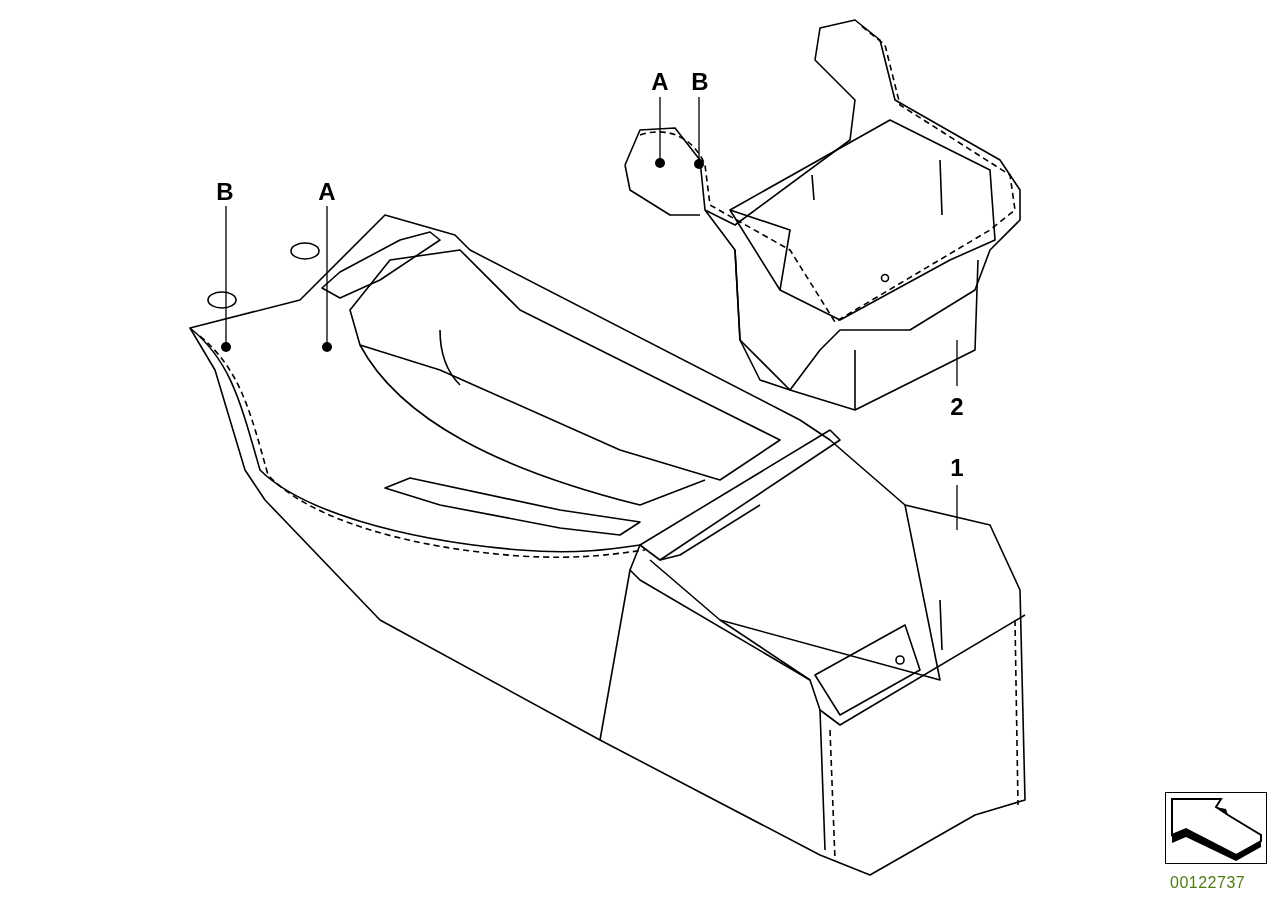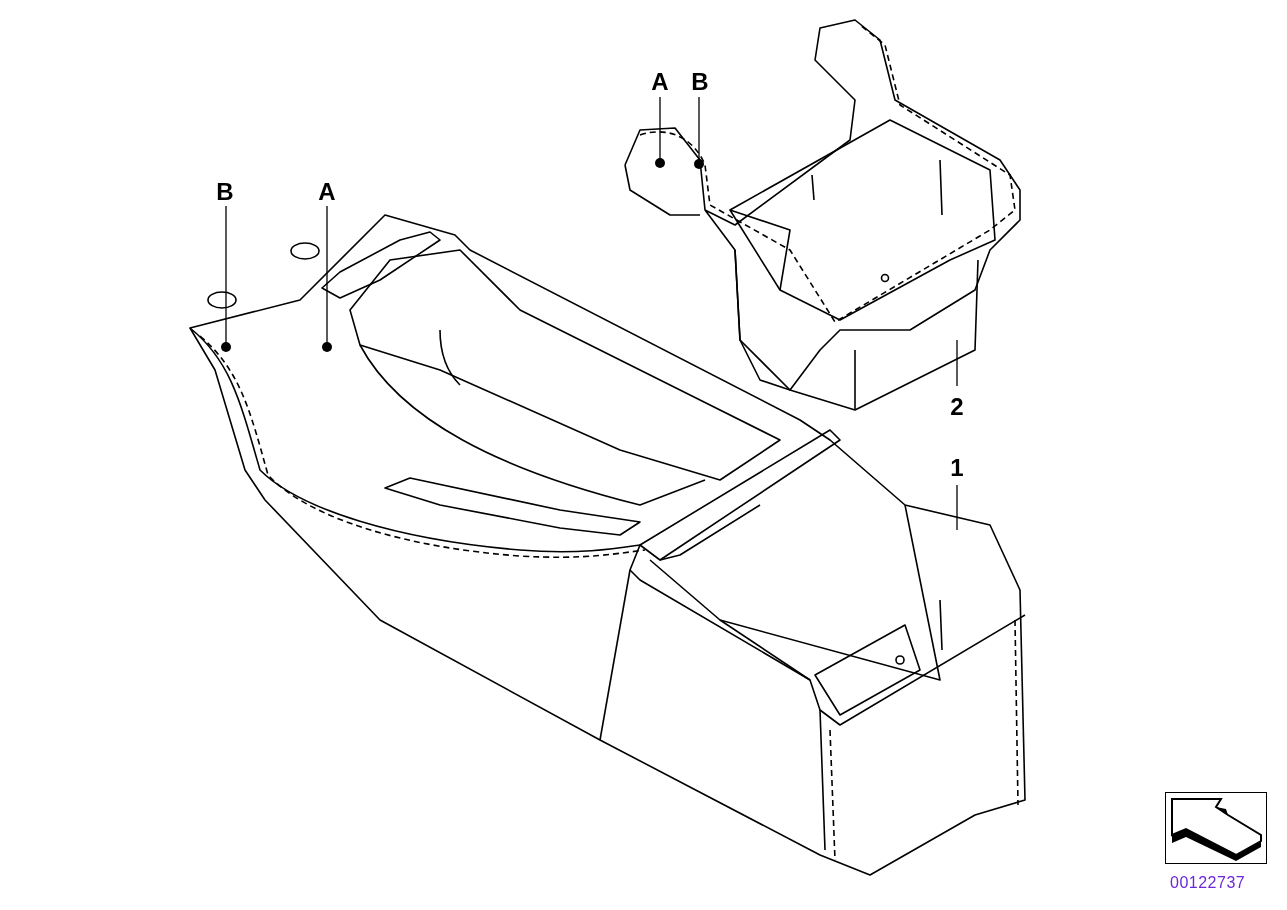--- a/index.html
+++ b/index.html
@@ -1,21 +1,21 @@
 <!DOCTYPE html>
 <html><head>
   <meta charset="utf-8">
   <style>
     html, body { margin: 0; padding: 0; background: #ffffff; }
     body { width: 1287px; height: 910px; position: relative; overflow: hidden;
            font-family: "Liberation Sans", sans-serif; }
     svg.diagram { position: absolute; left: 0; top: 0; }
     .lbl { position: absolute; font-family: "Liberation Sans", sans-serif; font-weight: bold;
            font-size: 24px; color: #000; line-height: 1; transform: translate(-50%, 0); }
-    .partno { position: absolute; left: 1170px; top: 874px; font-size: 16px; color: #6d28d9;
+    .partno { position: absolute; left: 1170px; top: 874px; font-size: 16px; color: #4d7c0f;
               font-family: "Liberation Sans", sans-serif; letter-spacing: 0.5px; }
     .orient-box { position: absolute; left: 1165px; top: 792px; width: 100px; height: 70px;
                   border: 1.5px solid #000; background: #fff; }
   </style>
 </head>
 <body>
 
 <svg class="diagram" width="1287" height="910" viewBox="0 0 1287 910" fill="none" stroke="#000" stroke-width="1.6" stroke-linejoin="round">
 
   <g>

